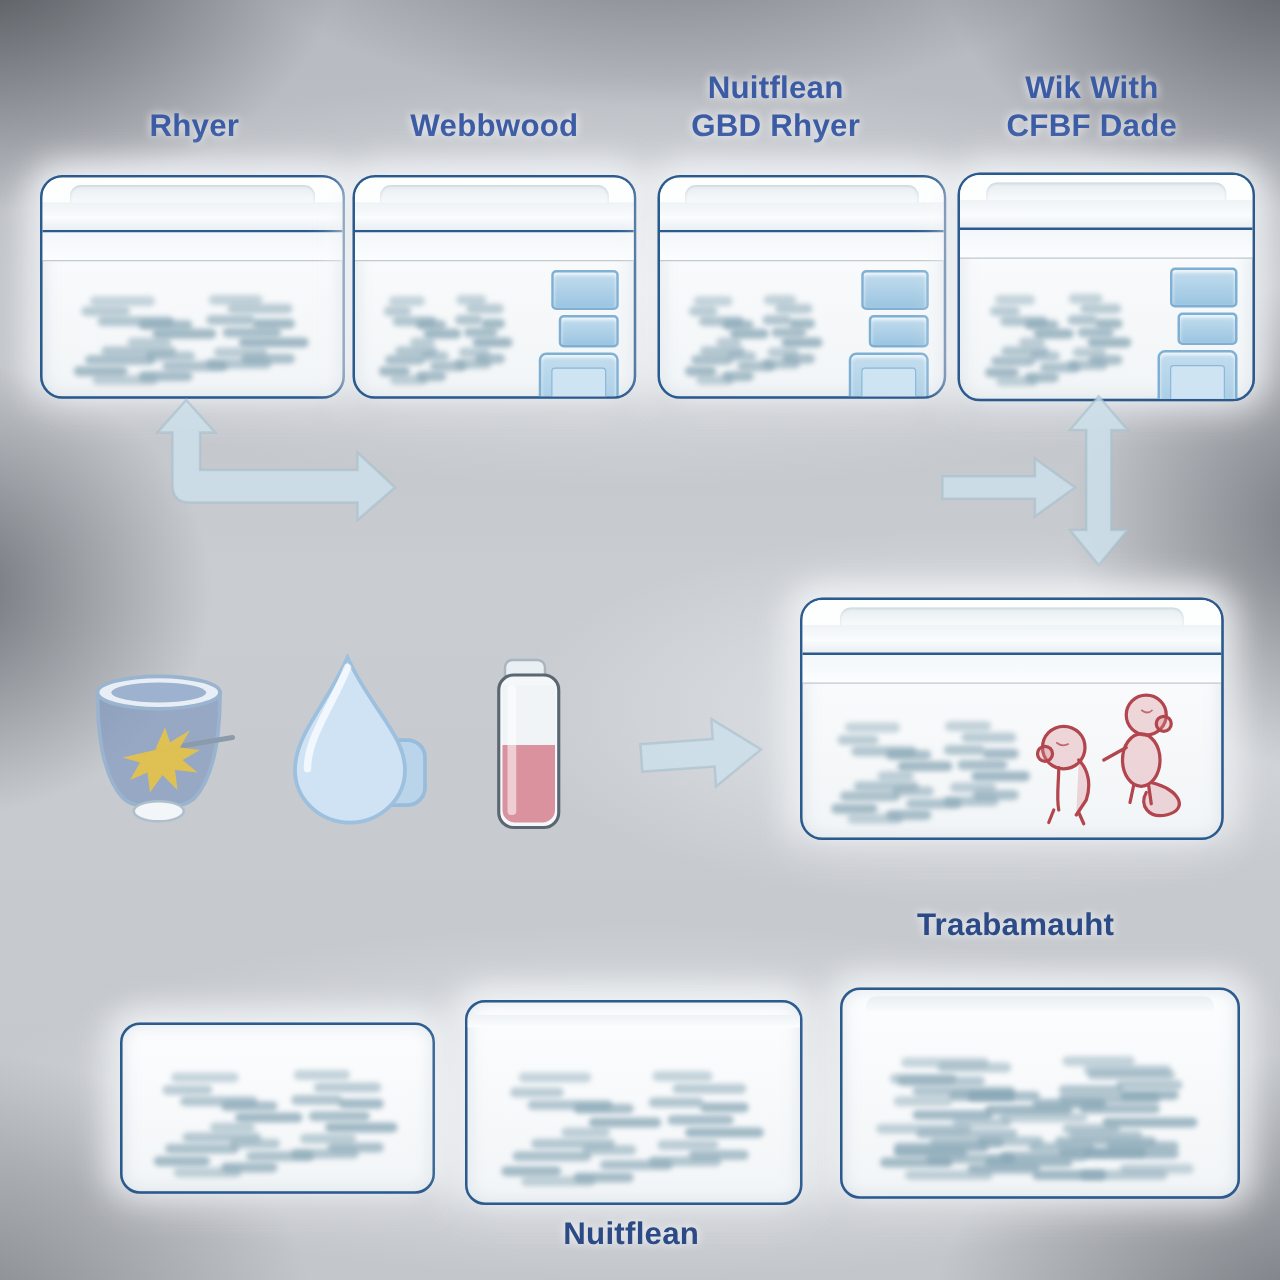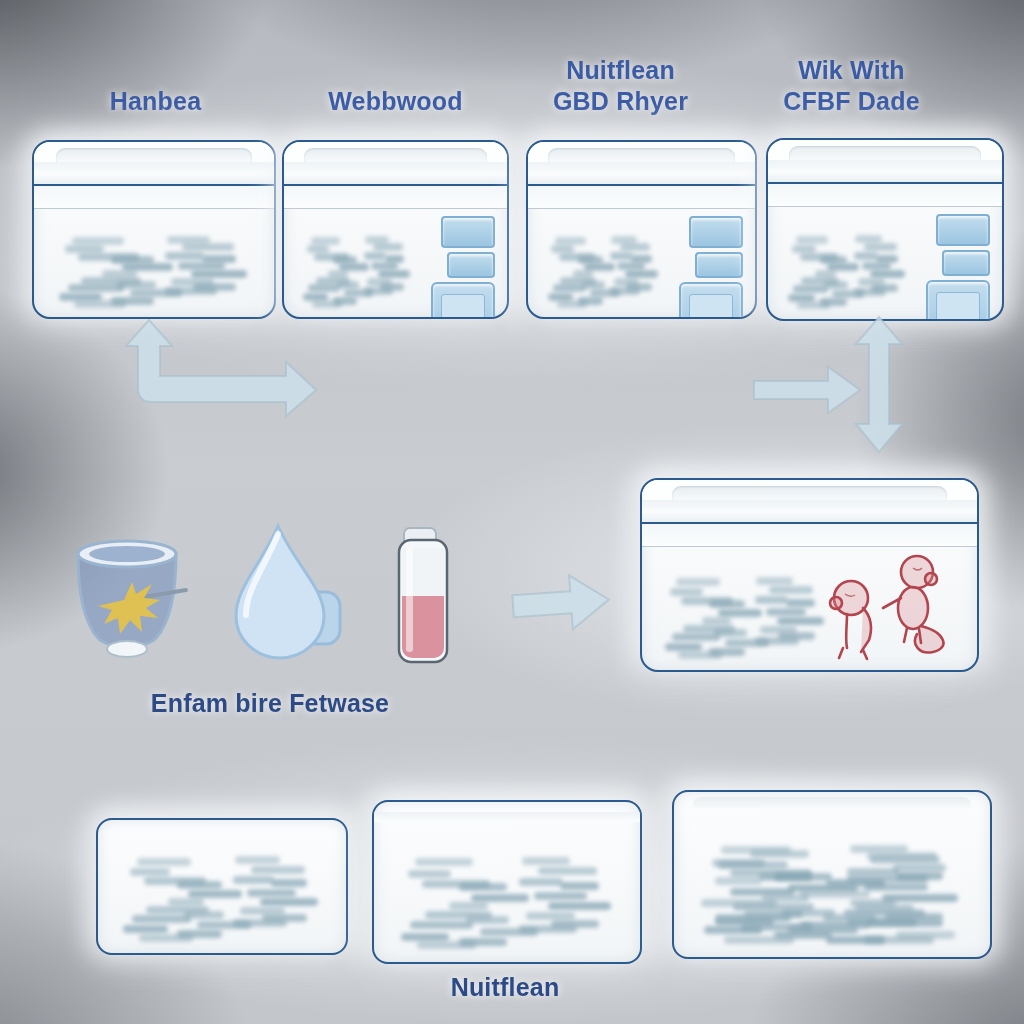--- a/index.html
+++ b/index.html
@@ -56,25 +56,25 @@
     background:linear-gradient(#eef2f5,#fbfdfe);}
   .b3tab{position:absolute;left:6%;right:6%;top:5px;height:12px;
     background:linear-gradient(#e9eef2,#f9fbfc);border-radius:8px 8px 0 0;}
 </style>
 </head>
 <body>
 
 <div class="stage">
   <div class="bg"></div>
 
-  <div class="lbl top" style="left:58px;top:86px;width:195px;">Hanbea</div>
+  <div class="lbl top" style="left:58px;top:86px;width:195px;">Rhyer</div>
   <div class="lbl top" style="left:523px;top:55px;width:195px;">Nuitflean
 GBD Rhyer</div>
   <div class="lbl top" style="left:298px;top:86px;width:195px;">Webbwood</div>
-  <div class="lbl top" style="left:754px;top:55px;width:195px;">Wik With
+  <div class="lbl top" style="left:776px;top:55px;width:195px;">Wik With
 CFBF Dade</div>
 
   <div class="panel" style="left:32px;top:140px;width:240px;height:175px;">
     <div class="p-top">
         <div class="p-tab"></div>
       </div>
     <div class="p-addr"></div>
       <div class="p-navline"></div>
     <div class="p-band2"></div>
       <div class="p-gray"></div>
@@ -256,21 +256,20 @@
   </div>
   <div class="iconbox" style="left:388px;top:526px;">
     <svg width="70" height="142" viewBox="0 0 70 142">
       <rect x="16" y="2" width="32" height="20" rx="6" fill="#e9eff3" stroke="#a9b6bf" stroke-width="2"></rect>
       <rect x="11" y="14" width="48" height="122" rx="12" fill="#f5f8fa" stroke="#5a6672" stroke-width="2.5"></rect>
       <path d="M14,70 h42 v52 a10,10 0 0 1 -10,10 h-22 a10,10 0 0 1 -10,-10 Z" fill="#d9929e"></path>
       <rect x="14" y="22" width="42" height="48" fill="#f0f4f6"></rect>
       <rect x="18" y="22" width="7" height="104" rx="3" fill="#ffffff" opacity="0.55"></rect>
     </svg>
   </div>
-  <div class="lbl caption" style="left:110px;top:688px;width:320px;">Enfam bire Fetwase</div>
 
   <svg class="arrow" style="left:505px;top:568px;" width="110" height="70" viewBox="0 0 110 70">
     <path transform="rotate(-4 55 35)" d="M8,24 L66,24 L66,8 L104,35 L66,62 L66,46 L8,46 Z"></path>
   </svg>
 
   <div class="panel" style="left:640px;top:478px;width:335px;height:190px;">
     <div class="p-top">
         <div class="p-tab"></div>
       </div>
     <div class="p-addr"></div>
@@ -312,20 +311,24 @@
         <circle cx="118" cy="33" r="6"></circle>
         <ellipse cx="100" cy="62" rx="15" ry="21"></ellipse>
         <path d="M88,52 L70,62"></path>
         <path d="M108,80 C132,86 138,102 120,106 C106,109 98,98 104,88"></path>
         <path d="M94,82 l-3,14 M106,83 l2,14"></path>
       </g>
       <g stroke="#b2454d" stroke-width="1.4" fill="none" opacity="0.75">
         <path d="M32,48 q5,4 10,1 M100,22 q5,4 9,0"></path>
       </g>
     </svg>
+  </div>
+  <div class="lbl caption" style="left:650px;top:694px;width:325px;">
+    <div>Traabamauht</div>
+    <div>FMB Ingmienation</div>
   </div>
 
   <div class="panel" style="left:96px;top:818px;width:248px;height:133px;border-radius:16px;">
     <div class="content" style="top:10px;">
         <div class="streak" style="left: 12%; top: 24%; width: 24%; opacity: 0.42;"></div>
         <div class="streak" style="left: 9%; top: 33%; width: 18%; opacity: 0.49;"></div>
         <div class="streak" style="left: 15%; top: 41%; width: 28%; opacity: 0.56;"></div>
         <div class="streak" style="left: 30%; top: 44%; width: 20%; opacity: 0.63;"></div>
         <div class="streak" style="left: 35%; top: 52%; width: 24%; opacity: 0.7;"></div>
         <div class="streak" style="left: 26%; top: 59%; width: 16%; opacity: 0.47;"></div>

